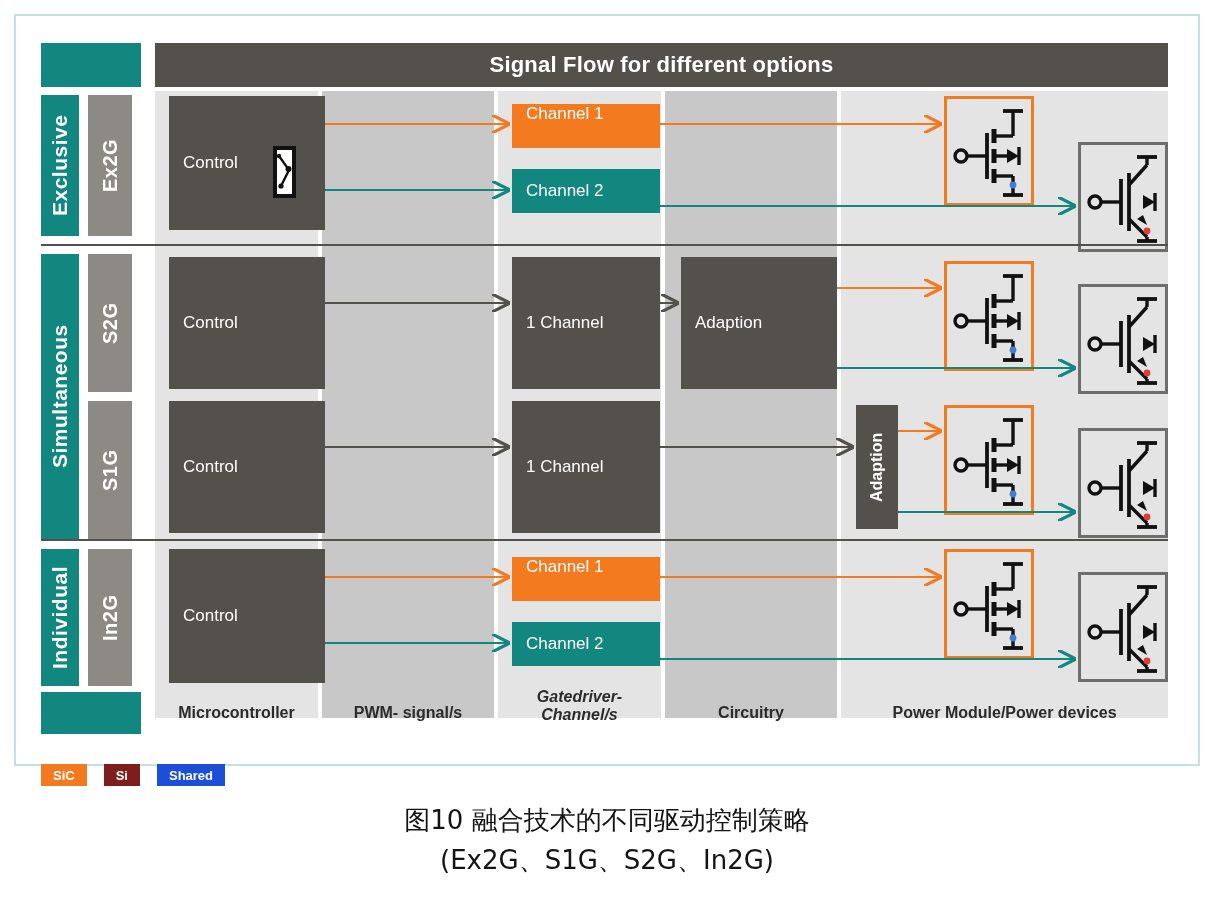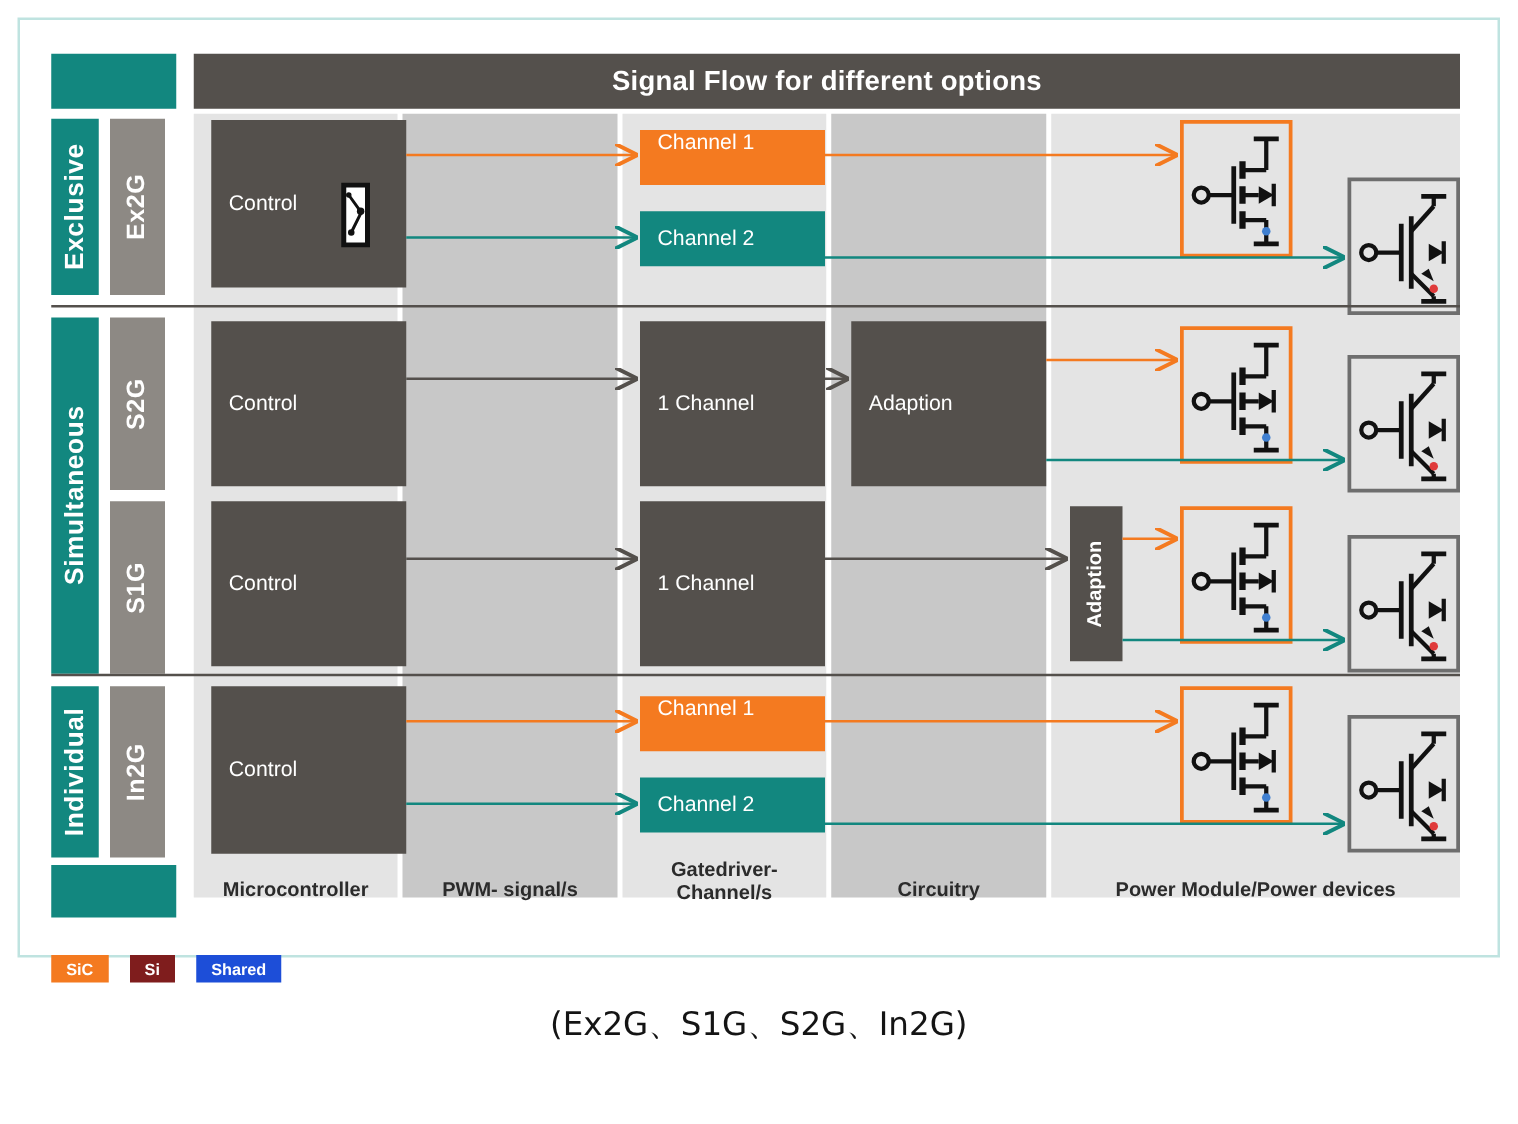--- a/index.html
+++ b/index.html
@@ -399,21 +399,21 @@
         <circle cx="66" cy="86" r="3.4" fill="#e03b3b"></circle>
       </svg>
     </div>
 
     <div class="col-caption" style="left:139px; top:676px; width:163px; height:42px;">
       <span>Microcontroller</span>
     </div>
     <div class="col-caption" style="left:306px; top:676px; width:172px; height:42px;">
       <span>PWM- signal/s</span>
     </div>
-    <div class="col-caption" style="left:482px; top:662px; width:163px; height:56px; flex-direction:column;">
+    <div class="col-caption" style="left:482px; top:662px; width:163px; height:56px; flex-direction:column;font-style:italic;">
       <span>Gatedriver-</span>
       <span>Channel/s</span>
     </div>
     <div class="col-caption" style="left:649px; top:676px; width:172px; height:42px;">
       <span>Circuitry</span>
     </div>
     <div class="col-caption" style="left:825px; top:676px; width:327px; height:42px;">
       <span>Power Module/Power devices</span>
     </div>
 
@@ -460,14 +460,15 @@
       </div>
       <div class="legend-chip" style="background:#1d4ed8;">
         <span>Shared</span>
       </div>
     </div>
 
   </div>
 </div>
 
 <div id="caption">
+  <div>图10  融合技术的不同驱动控制策略</div>
   <div>(Ex2G、S1G、S2G、In2G)</div>
 </div>
 
 </body></html>

